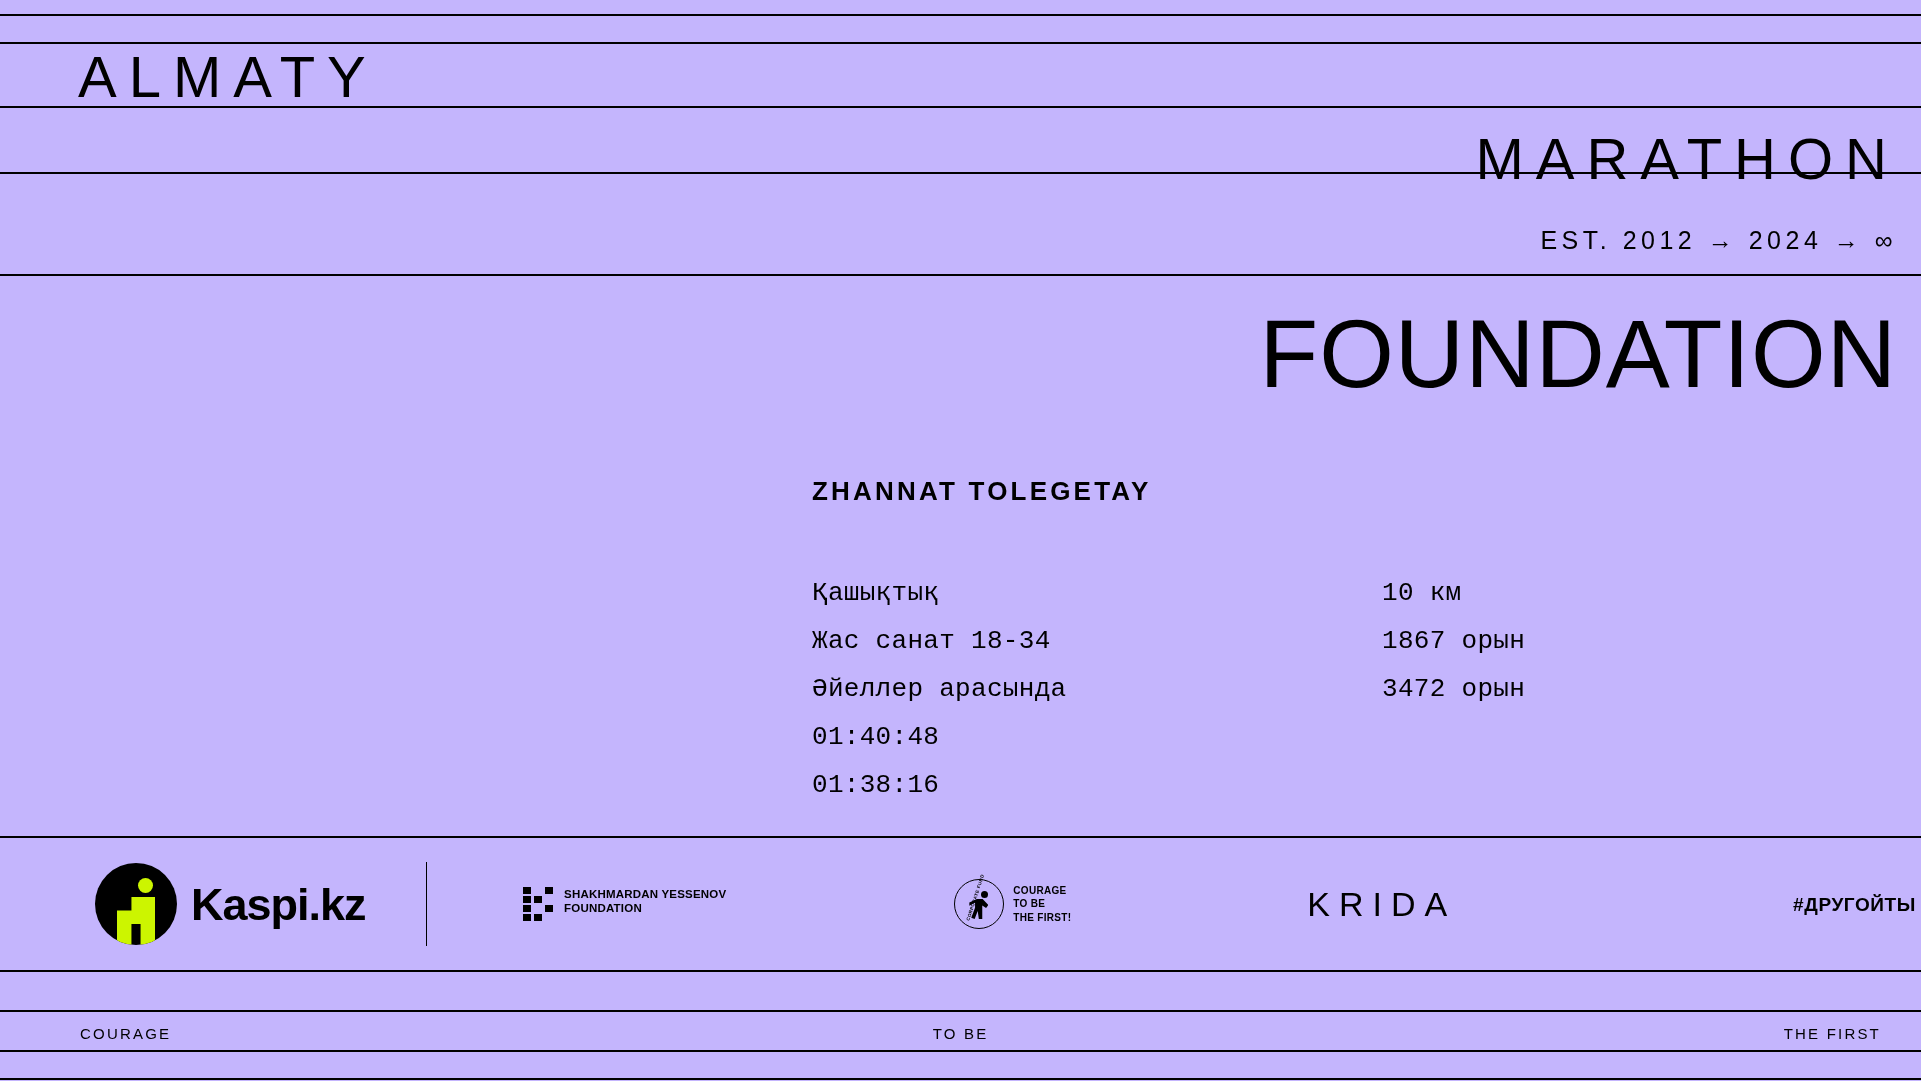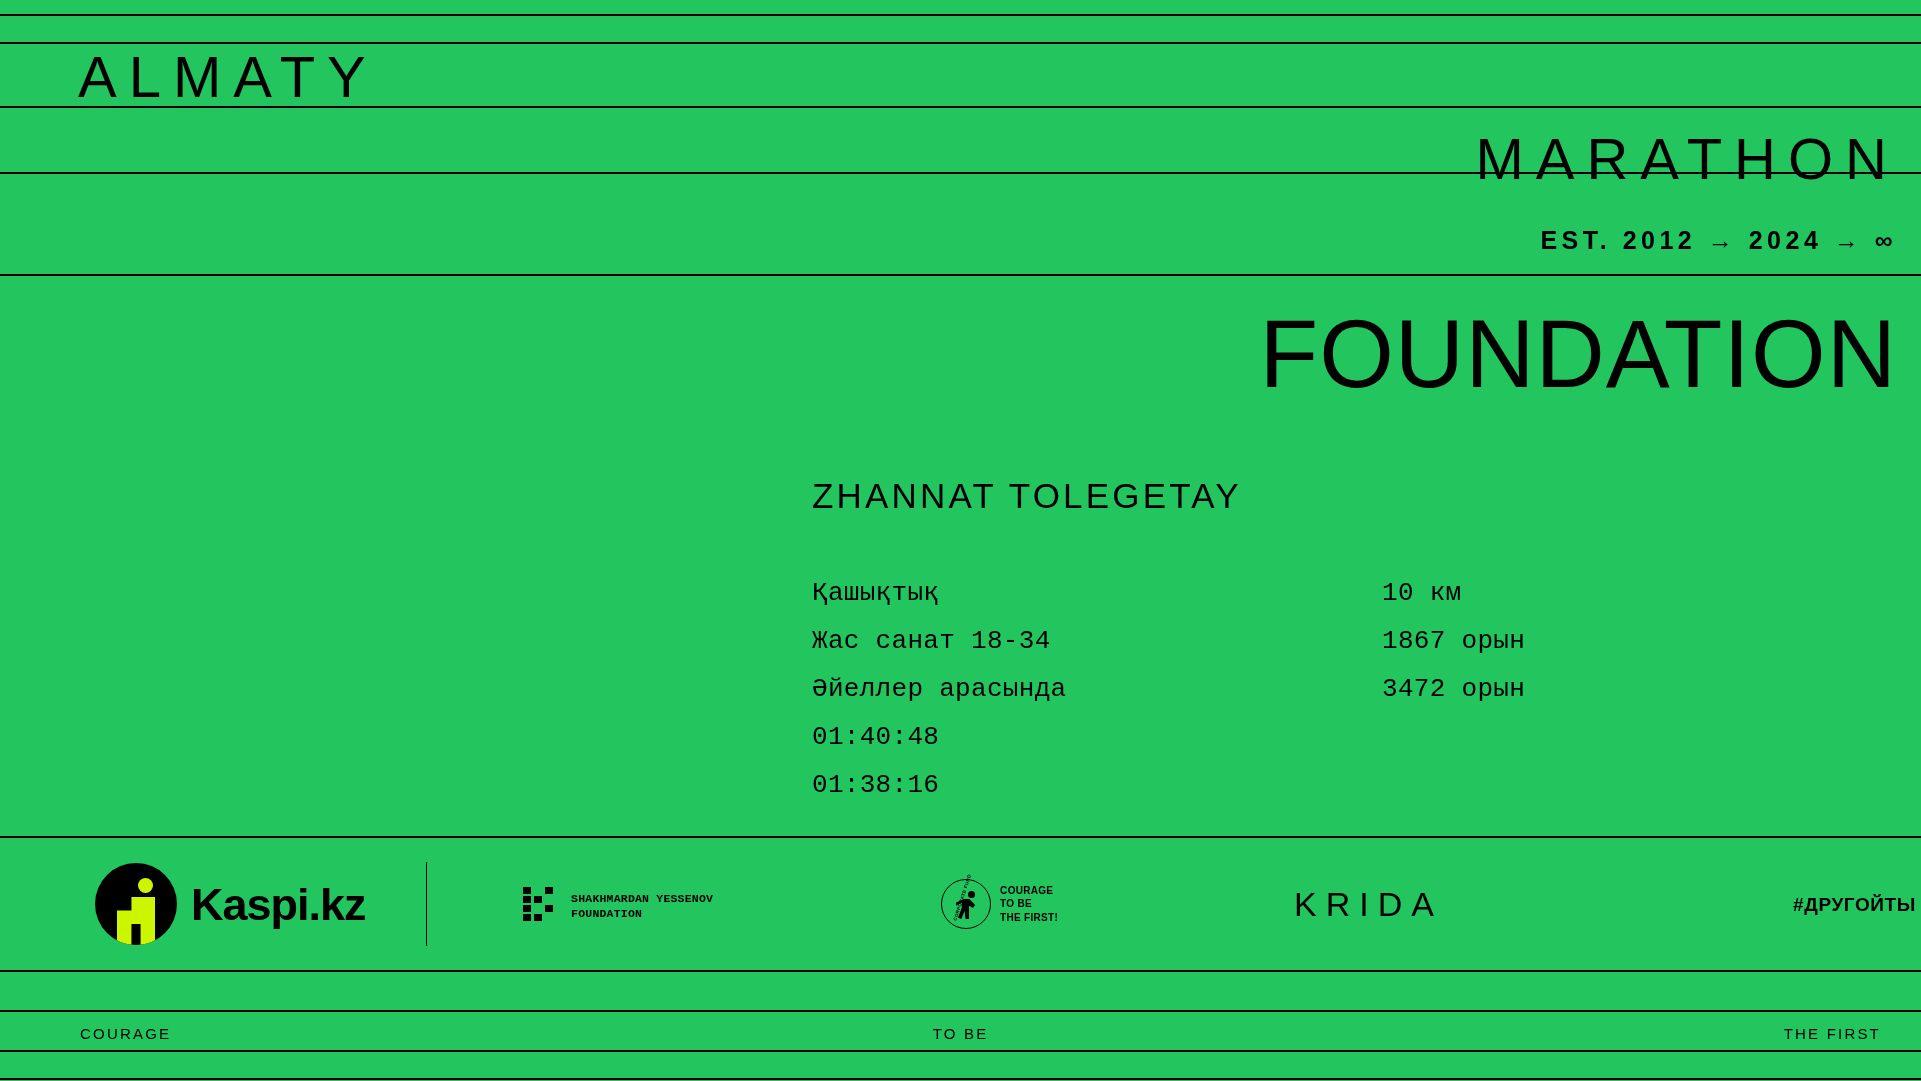--- a/index.html
+++ b/index.html
@@ -8,21 +8,21 @@
     height: 1081px;
     overflow: hidden;
     background: #ccf500;
     font-family: "Liberation Sans", sans-serif;
     color: #000;
   }
   .cert {
     position: relative;
     width: 1921px;
     height: 1081px;
-    background: #22c55e;
+    background: #c4b5fd;
   }
 
   
   .rule {
     position: absolute;
     left: 0;
     width: 1921px;
     height: 2px;
     background: #000;
   }
@@ -51,41 +51,40 @@
   }
   .hdr-est {
     position: absolute;
     right: 24px;
     top: 228px;
     font-size: 25px;
     letter-spacing: 4.5px;
     line-height: 1;
     text-align: right;
     white-space: nowrap;
-    font-weight: bold;
   }
 
   
   .title {
     position: absolute;
     right: 24px;
     top: 306px;
     font-size: 96px;
     font-weight: 400;
     letter-spacing: 1px;
     line-height: 1;
     text-align: right;
     white-space: nowrap;
   }
   .athlete {
     position: absolute;
     left: 812px;
     top: 478px;
-    font-size: 35px;
-    font-weight: normal;
+    font-size: 26px;
+    font-weight: bold;
     letter-spacing: 3.2px;
     line-height: 1;
     white-space: nowrap;
   }
 
   
   .results {
     position: absolute;
     left: 812px;
     top: 578px;
@@ -163,24 +162,23 @@
   }
   .sp-divider {
     width: 1.5px;
     height: 84px;
     background: #000;
     margin-left: 60px;
   }
 
   .sp-yessenov {
     display: flex;
-    align-items: flex-end;
-    gap: 18px;
+    align-items: flex-start;
+    gap: 11px;
     margin-left: 96px;
-    font-family: Liberation Mono, monospace;
   }
   .yess-bars {
     width: 30px;
     height: 34px;
     display: grid;
     grid-template-columns: repeat(3, 1fr);
     grid-template-rows: repeat(4, 1fr);
     gap: 2.5px;
   }
   .yess-bars i { background: #000; display: block; }

